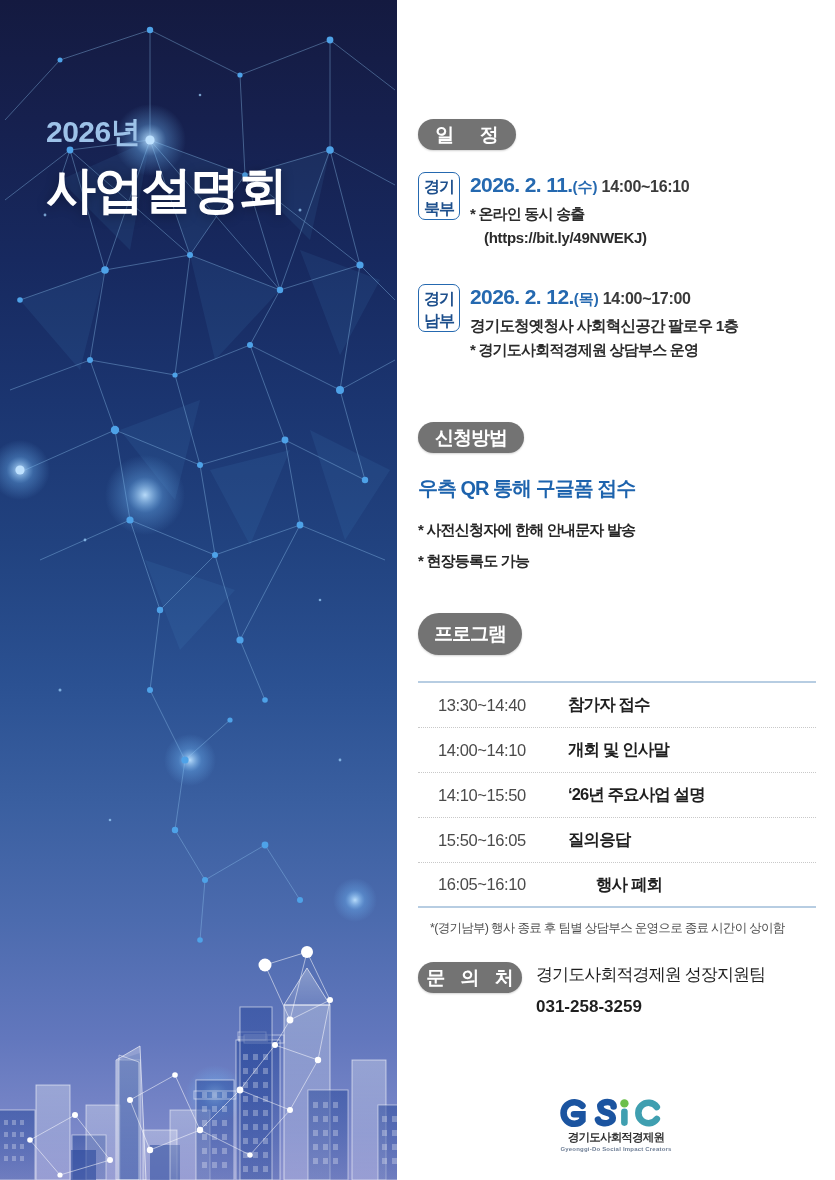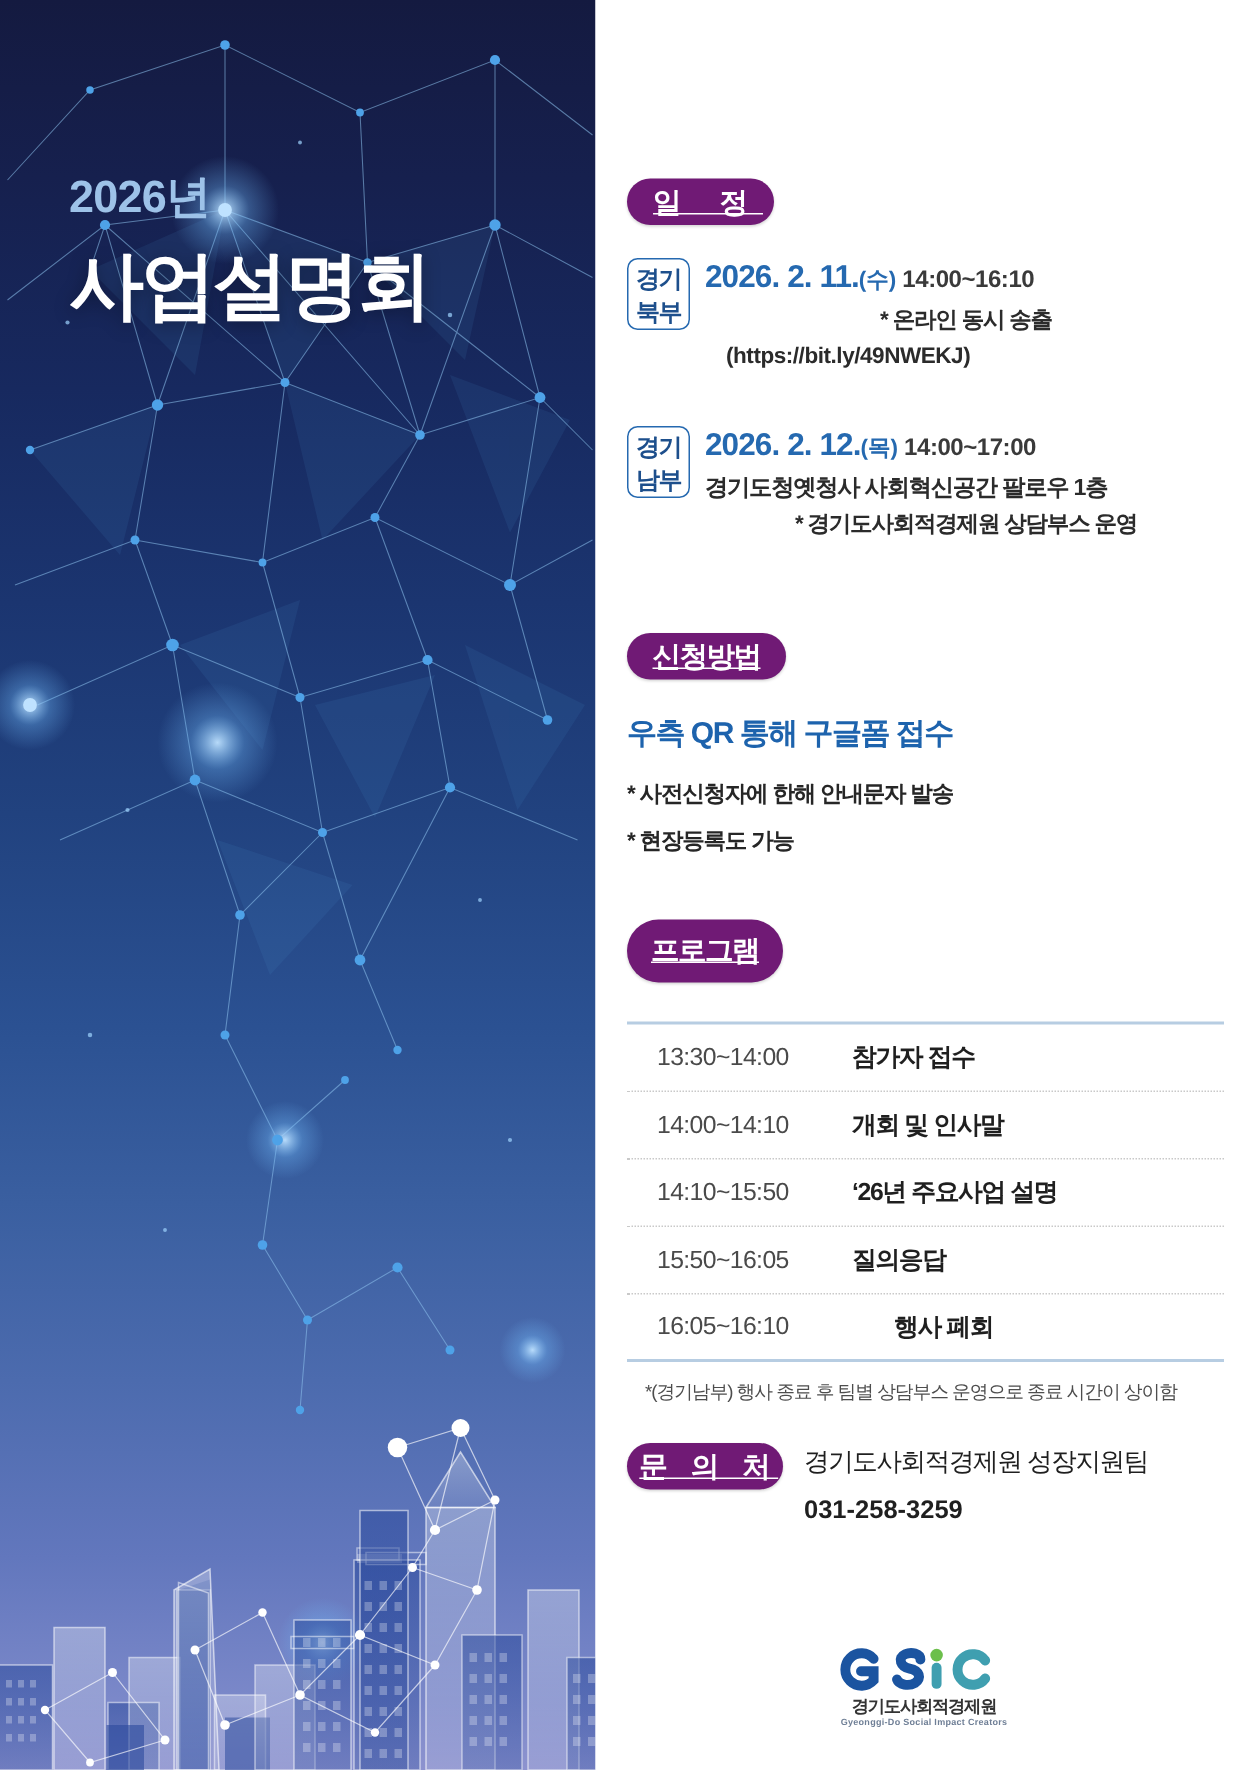--- a/index.html
+++ b/index.html
@@ -73,27 +73,26 @@
     position:relative;
     width:438px; height:1180px;
     flex:0 0 438px;
     background:#ffffff;
     padding:0 18px 0 21px;
   }
 
   .pill {
     display:inline-flex;
     align-items:center; justify-content:center;
-    background:#701a75;
+    background:#737373;
     color:#ffffff;
     border-radius:22px;
     font-weight:700;
     box-shadow:0 1px 2px rgba(0,0,0,.18);
     white-space:nowrap;
-    text-decoration:underline;
   }
   .pill-schedule { width:98px; height:31px; font-size:19px; letter-spacing:10px; text-indent:10px; }
   .pill-apply    { width:106px; height:31px; font-size:19px; letter-spacing:-1px; }
   .pill-program  { width:104px; height:42px; font-size:19px; letter-spacing:-1px; }
   .pill-contact  { width:104px; height:31px; font-size:19px; letter-spacing:5px; text-indent:5px; }
 
   
   .sec-schedule { position:absolute; left:21px; top:119px; width:400px; }
   .sched-rows { margin-top:22px; }
   .sched-row { display:flex; align-items:flex-start; margin-bottom:22px; }
@@ -109,21 +108,21 @@
     letter-spacing:-1px;
     padding-top:3px;
     margin-right:10px;
   }
   .sched-info { flex:1; padding-top:1px; }
   .sched-date-line { line-height:1.18; margin-bottom:4px; white-space:nowrap; }
   .sched-date { font-size:21px; font-weight:700; color:#2569b0; letter-spacing:-0.6px; }
   .sched-dow  { font-size:15px; font-weight:700; color:#2569b0; }
   .sched-time { font-size:16px; font-weight:700; color:#3a3a3a; margin-left:4px; letter-spacing:-0.3px; }
   .sched-place { font-size:15.5px; font-weight:700; color:#2b2b2b; letter-spacing:-0.8px; line-height:1.55; }
-  .sched-note  { font-size:15px; font-weight:600; color:#2b2b2b; letter-spacing:-0.8px; line-height:1.6;text-align:center; }
+  .sched-note  { font-size:15px; font-weight:600; color:#2b2b2b; letter-spacing:-0.8px; line-height:1.6; }
   .sched-url   { font-size:15px; font-weight:600; color:#2b2b2b; letter-spacing:-0.3px; line-height:1.6; padding-left:14px; }
 
   
   .sec-apply { position:absolute; left:21px; top:422px; width:400px; }
   .apply-head {
     margin-top:22px;
     font-size:20px; font-weight:700; color:#1d63ad; letter-spacing:-1px;
   }
   .apply-list { margin-top:16px; }
   .apply-item {
@@ -500,21 +499,21 @@
         <div class="apply-item">* 사전신청자에 한해 안내문자 발송</div>
         <div class="apply-item">* 현장등록도 가능</div>
       </div>
     </section>
 
     <section class="sec-program">
       <div class="pill pill-program">프로그램</div>
 
       <div class="prog-table">
         <div class="prog-row">
-          <div class="prog-time">13:30~14:00</div>
+          <div class="prog-time">13:30~14:40</div>
           <div class="prog-name">참가자 접수</div>
         </div>
         <div class="prog-row">
           <div class="prog-time">14:00~14:10</div>
           <div class="prog-name">개회 및 인사말</div>
         </div>
         <div class="prog-row">
           <div class="prog-time">14:10~15:50</div>
           <div class="prog-name">‘26년 주요사업 설명</div>
         </div>

